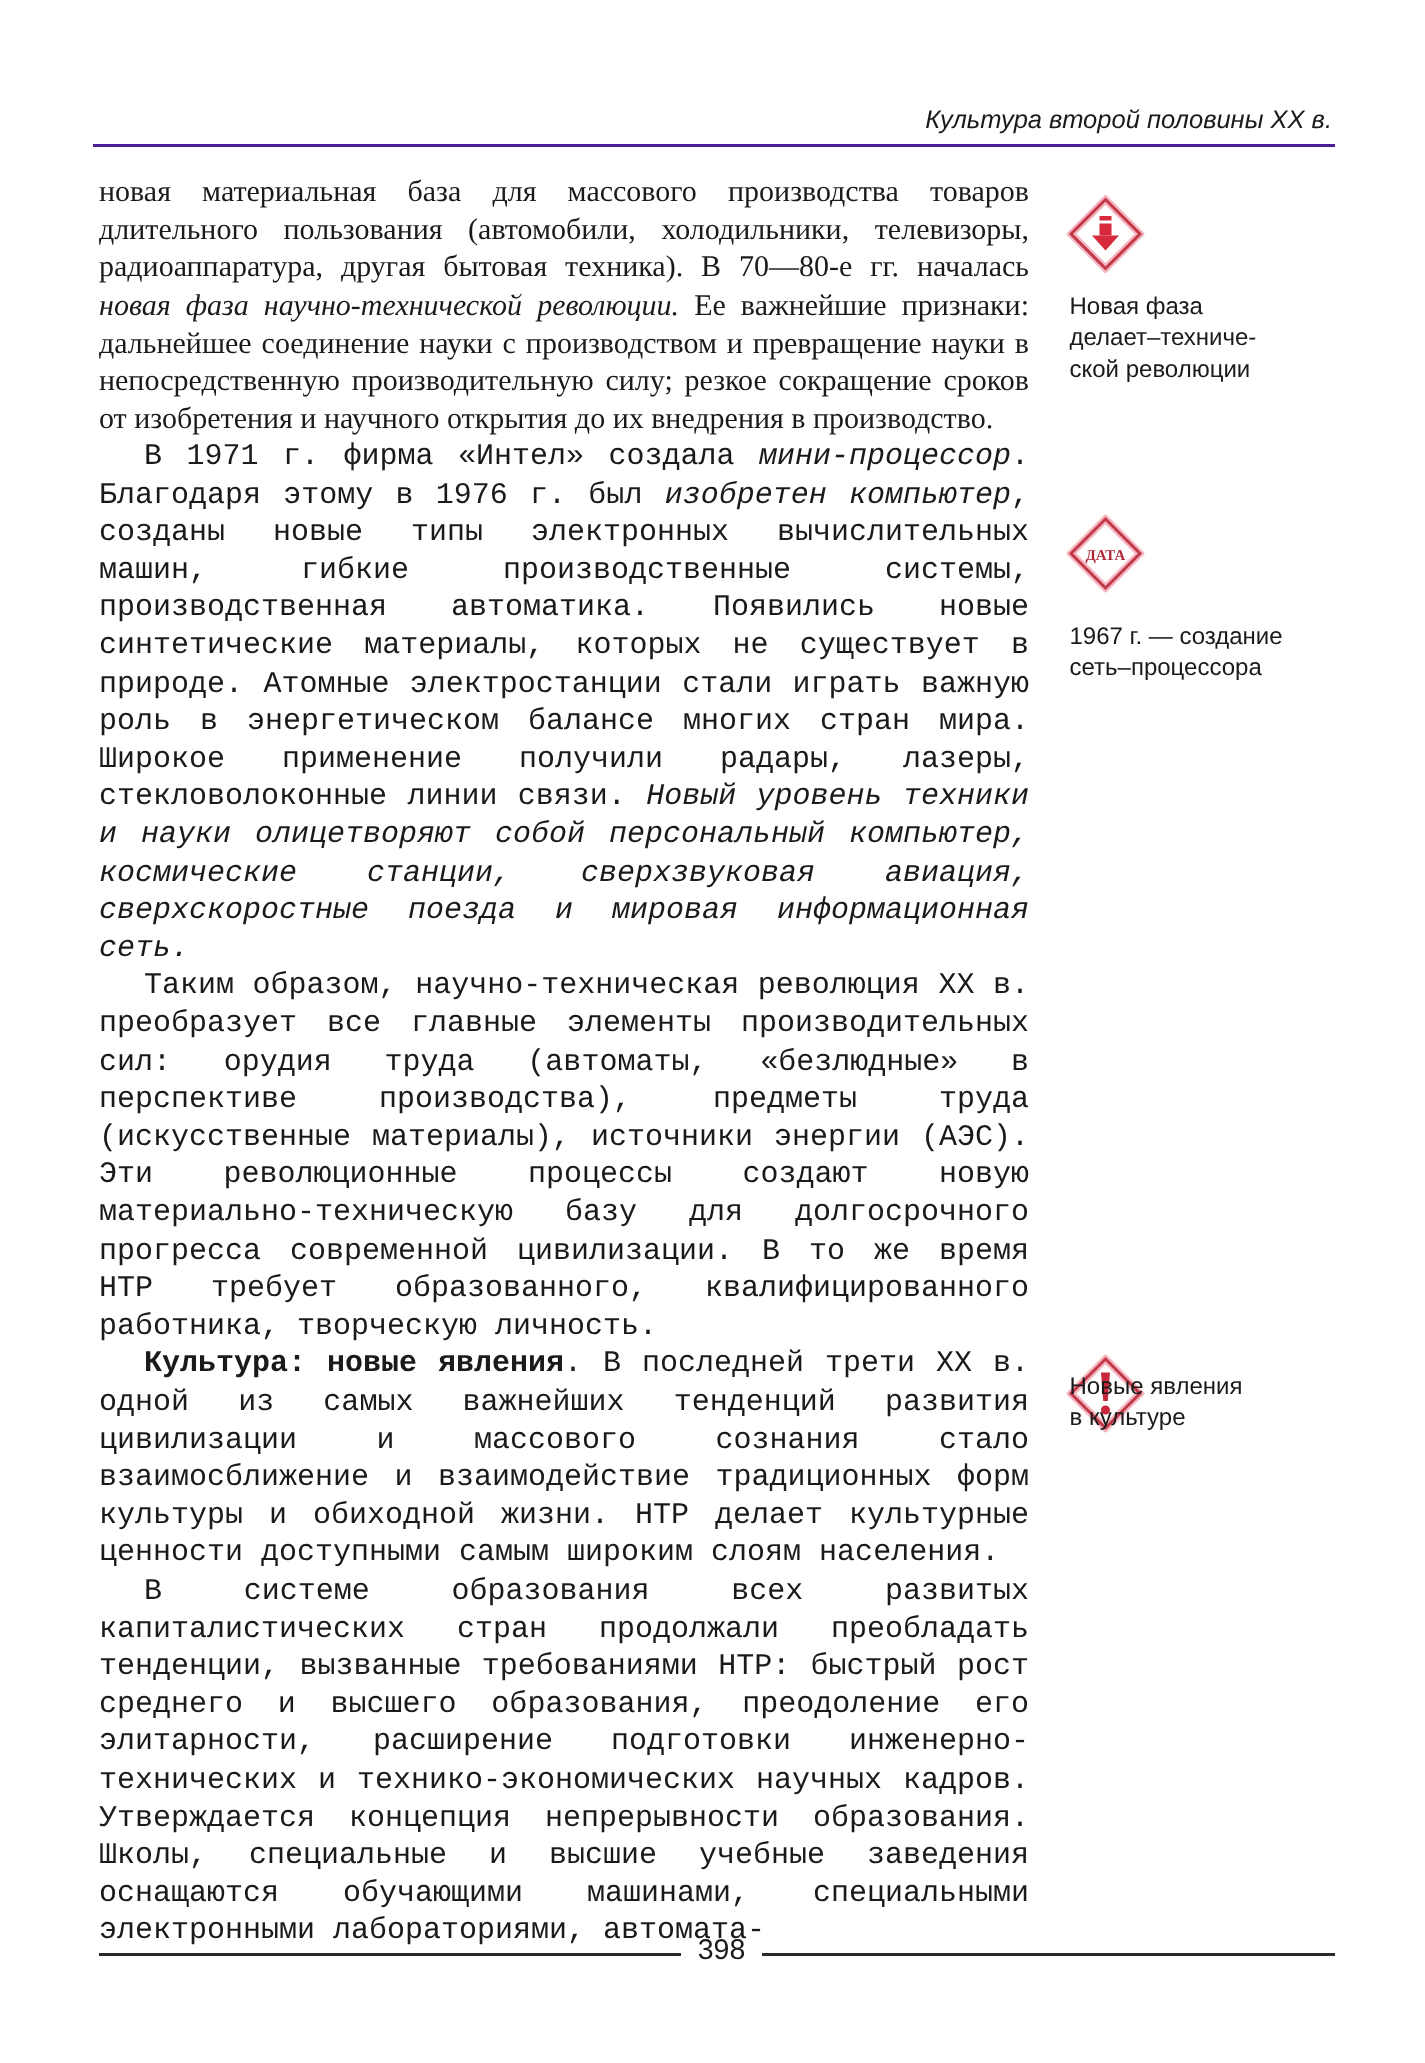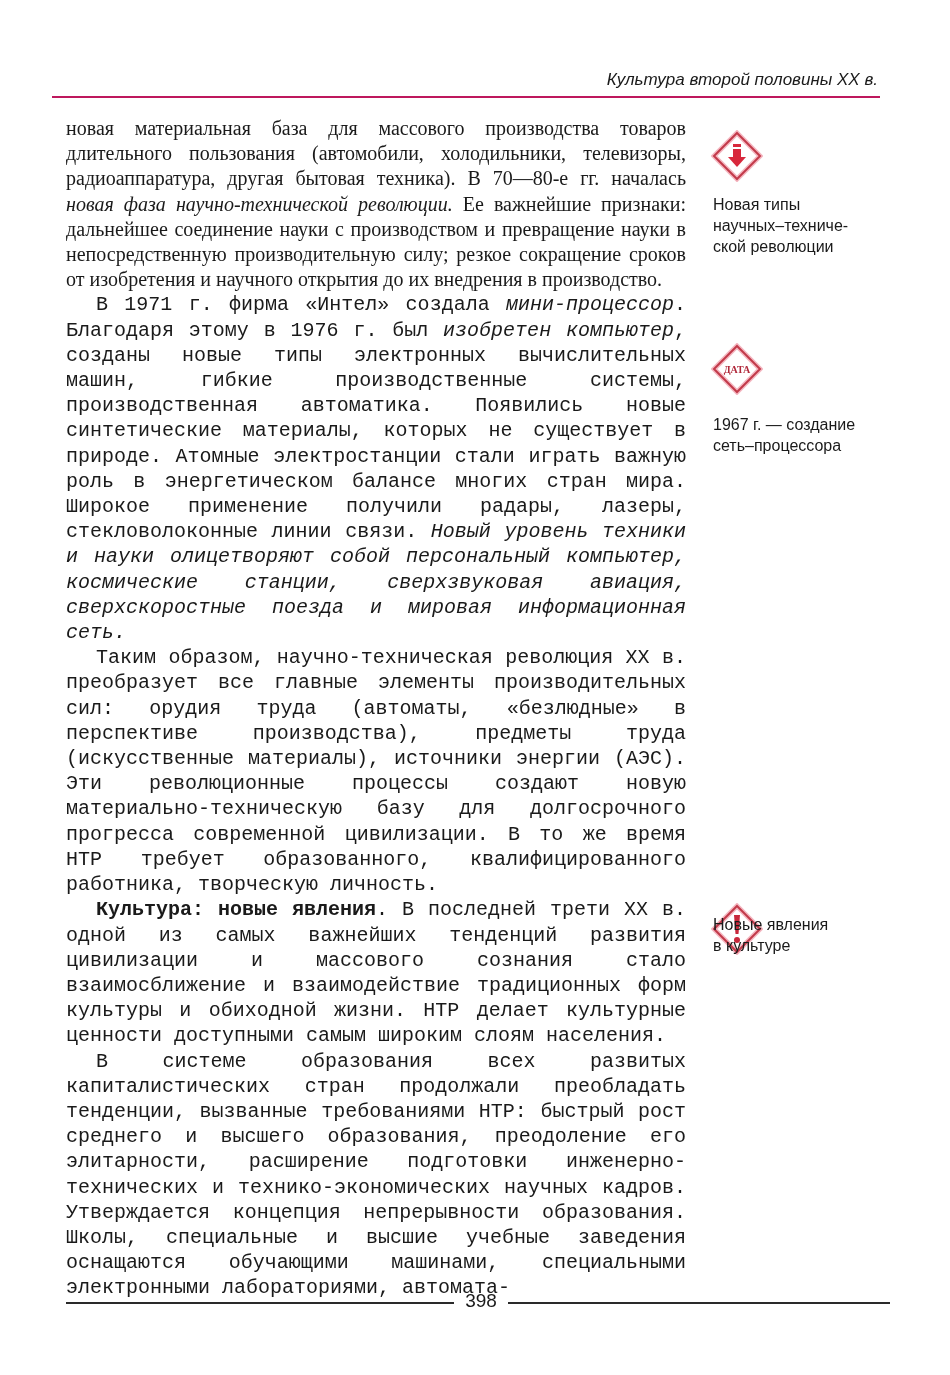--- a/index.html
+++ b/index.html
@@ -1,17 +1,17 @@
 <!DOCTYPE html>
 <html><head>
 <meta charset="utf-8">
 <style>
   html, body { margin:0; padding:0; background:#ffffff; }
   body { width:950px; height:1375px; position:relative; overflow:hidden; color:#1a1a1a; }
-  .header { position:absolute; left:52px; top:68px; width:828px; height:28px; border-bottom:2px solid #be185d;text-align:right; }
+  .header { position:absolute; left:62px; top:68px; width:828px; height:28px; border-bottom:2px solid #4c1d95;text-align:right; }
   .header-title { position:absolute; right:2px; top:2px; font-family:"Liberation Sans", sans-serif; font-style:italic; font-size:17px; color:#1a1a1a; }
   .main { position:absolute; left:66px; top:116px; width:620px; font-family:"Liberation Serif", serif; font-size:20px; line-height:25.2px; text-align:justify; }
   .main p { margin:0; text-indent:0; }
   .main p.indent { text-indent:30px;font-family:Liberation Mono, monospace; }
   .main .it { font-style:italic; }
   .main .bd { font-weight:bold; }
   .margin-note { position:absolute; left:713px; width:190px; font-family:"Liberation Sans", sans-serif; font-size:16px; line-height:21px; color:#1a1a1a; }
   .icon { position:absolute; width:52px; height:52px; }
   .icon svg { width:52px; height:52px; display:block; }
   .footer { position:absolute; left:66px; top:1292px; width:824px; height:20px; }
@@ -36,22 +36,22 @@
 <div class="icon" style="left:711px; top:130px;">
   <svg viewBox="0 0 52 52">
     <polygon points="26,3 49,26 26,49 3,26" fill="#fff" stroke="#f4b6c0" stroke-width="5"></polygon>
     <polygon points="26,3 49,26 26,49 3,26" fill="none" stroke="#c23a4a" stroke-width="2"></polygon>
     <rect x="22" y="14" width="8" height="3" fill="#d8283c"></rect>
     <rect x="22" y="19" width="8" height="8" fill="#d8283c"></rect>
     <polygon points="17,27 35,27 26,37" fill="#d8283c"></polygon>
   </svg>
 </div>
 <div class="margin-note" style="top:194px;">
-  <div>Новая типы</div>
-  <div>научных–техниче-</div>
+  <div>Новая фаза</div>
+  <div>делает–техниче-</div>
   <div>ской революции</div>
 </div>
 
 <div class="icon" style="left:711px; top:343px;">
   <svg viewBox="0 0 52 52">
     <polygon points="26,3 49,26 26,49 3,26" fill="#fff" stroke="#f4b6c0" stroke-width="5"></polygon>
     <polygon points="26,3 49,26 26,49 3,26" fill="none" stroke="#c23a4a" stroke-width="2"></polygon>
     <text x="26" y="30" text-anchor="middle" font-family="Liberation Serif, serif" font-size="10" font-weight="bold" fill="#b0283a">ДАТА</text>
   </svg>
 </div>

